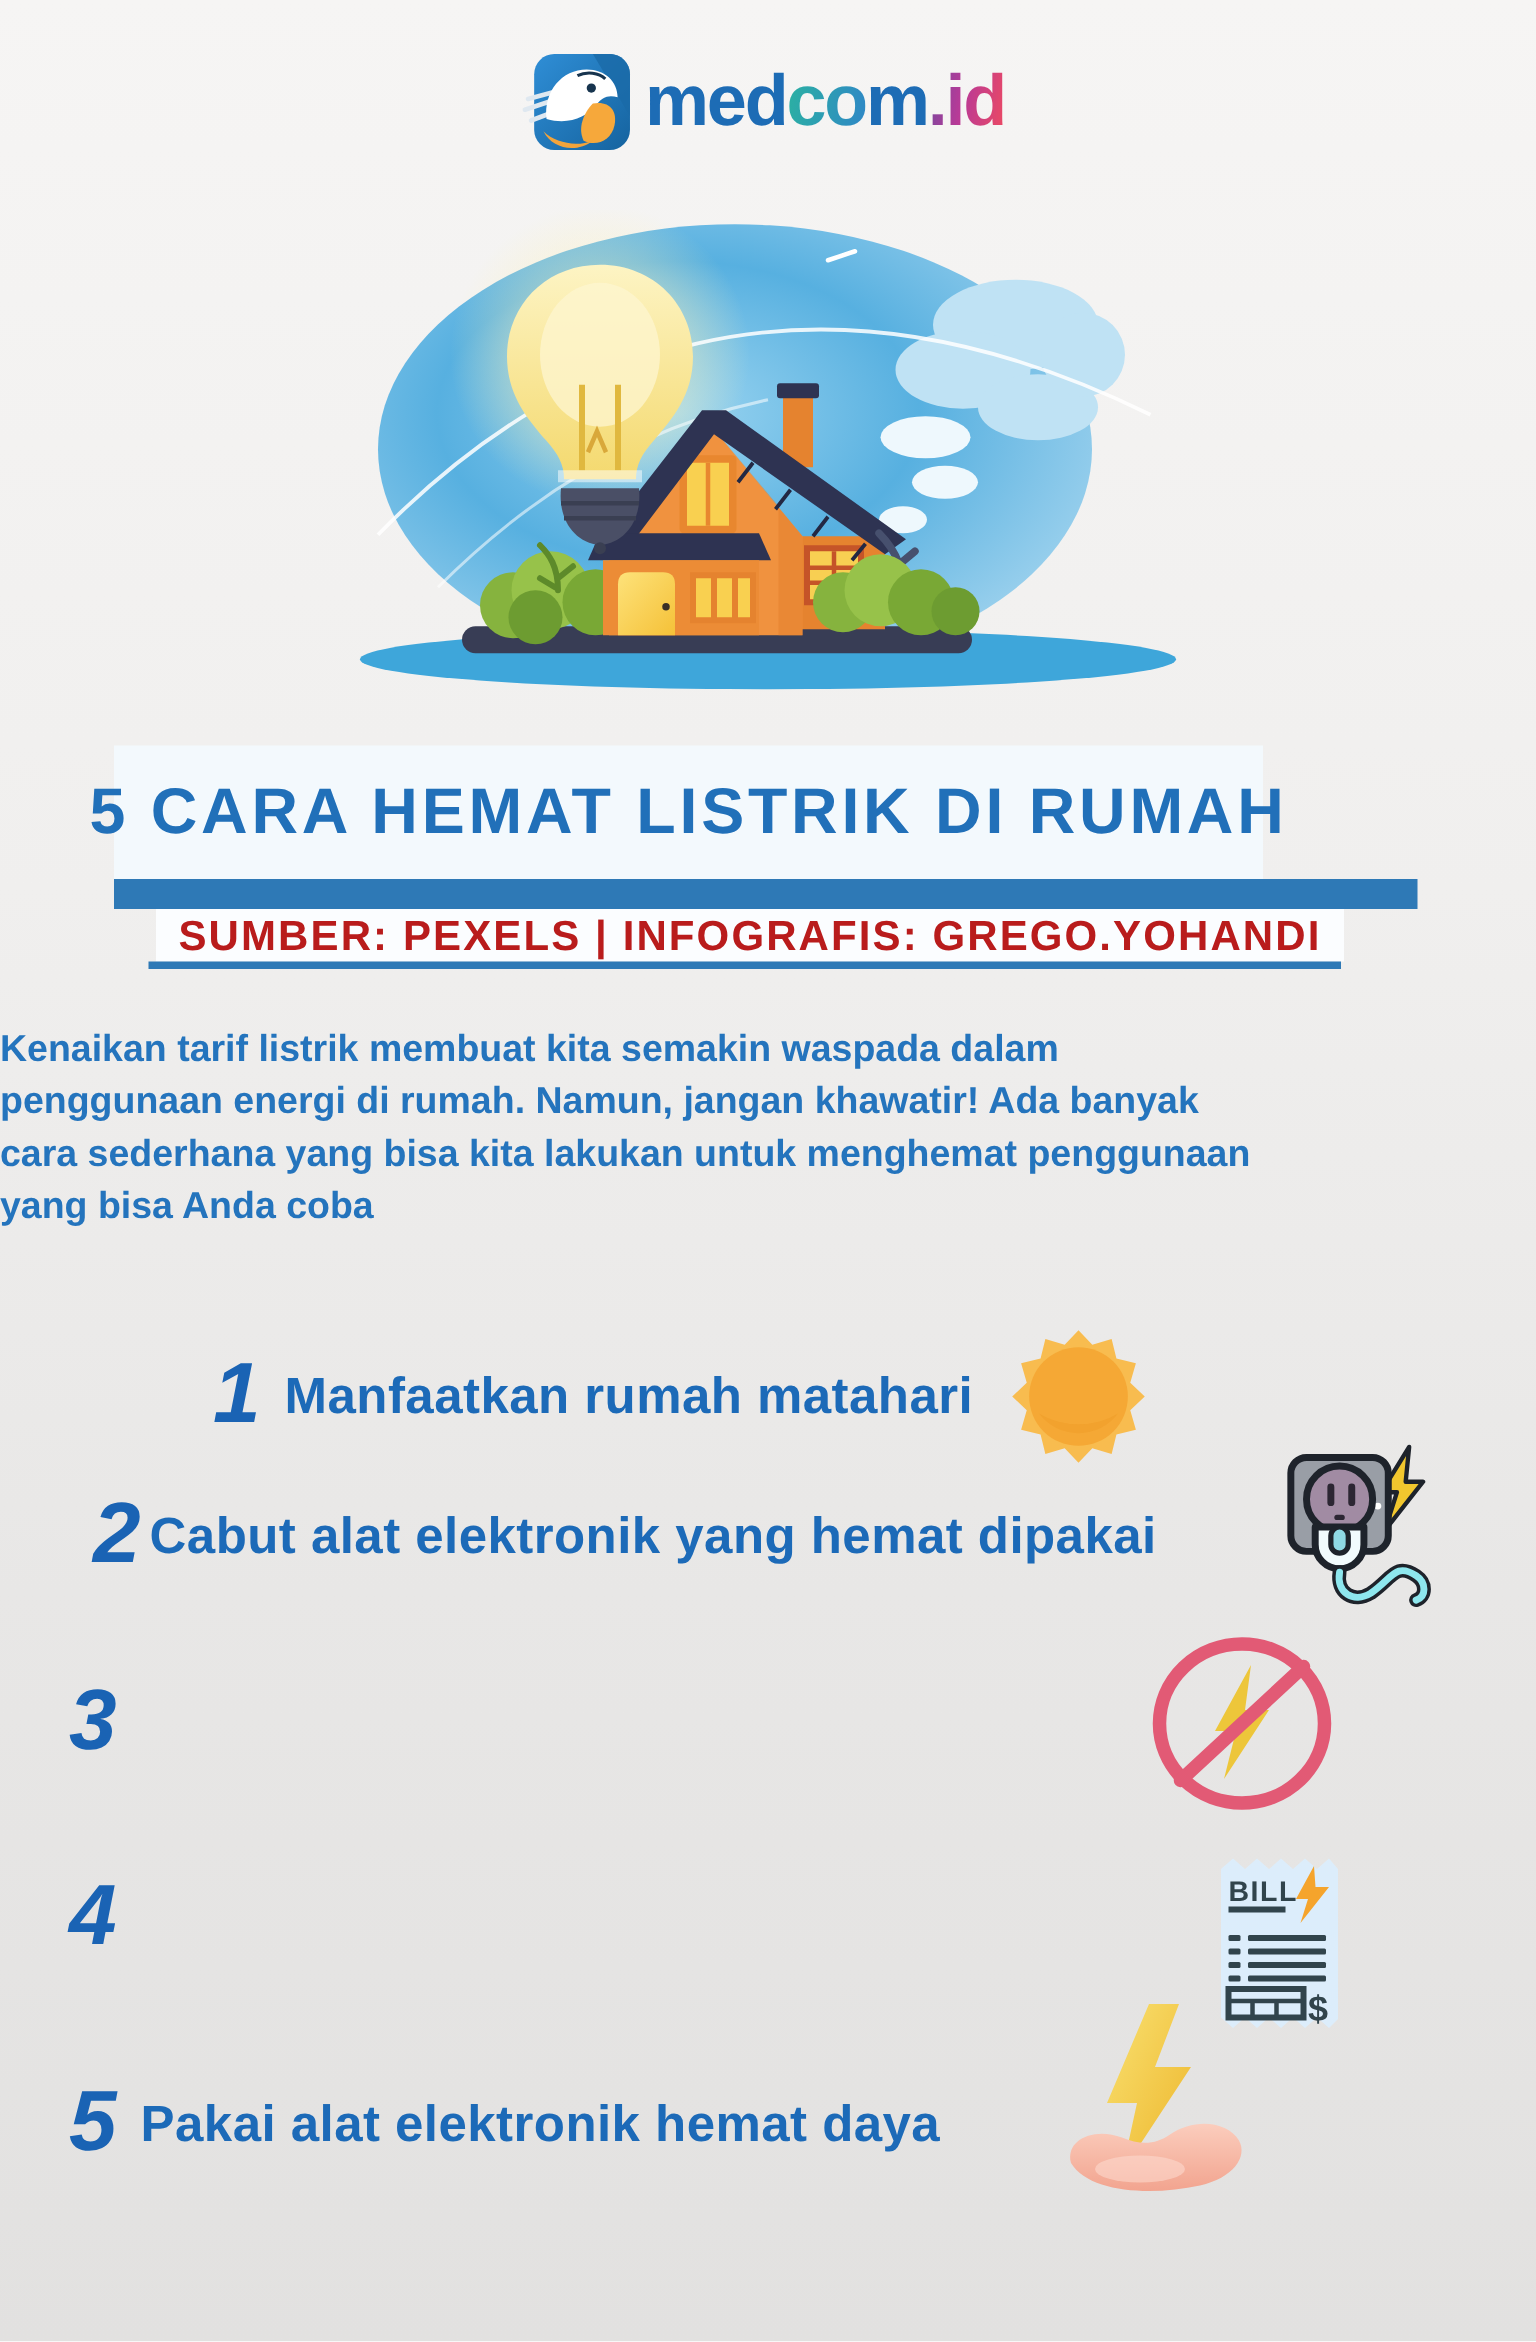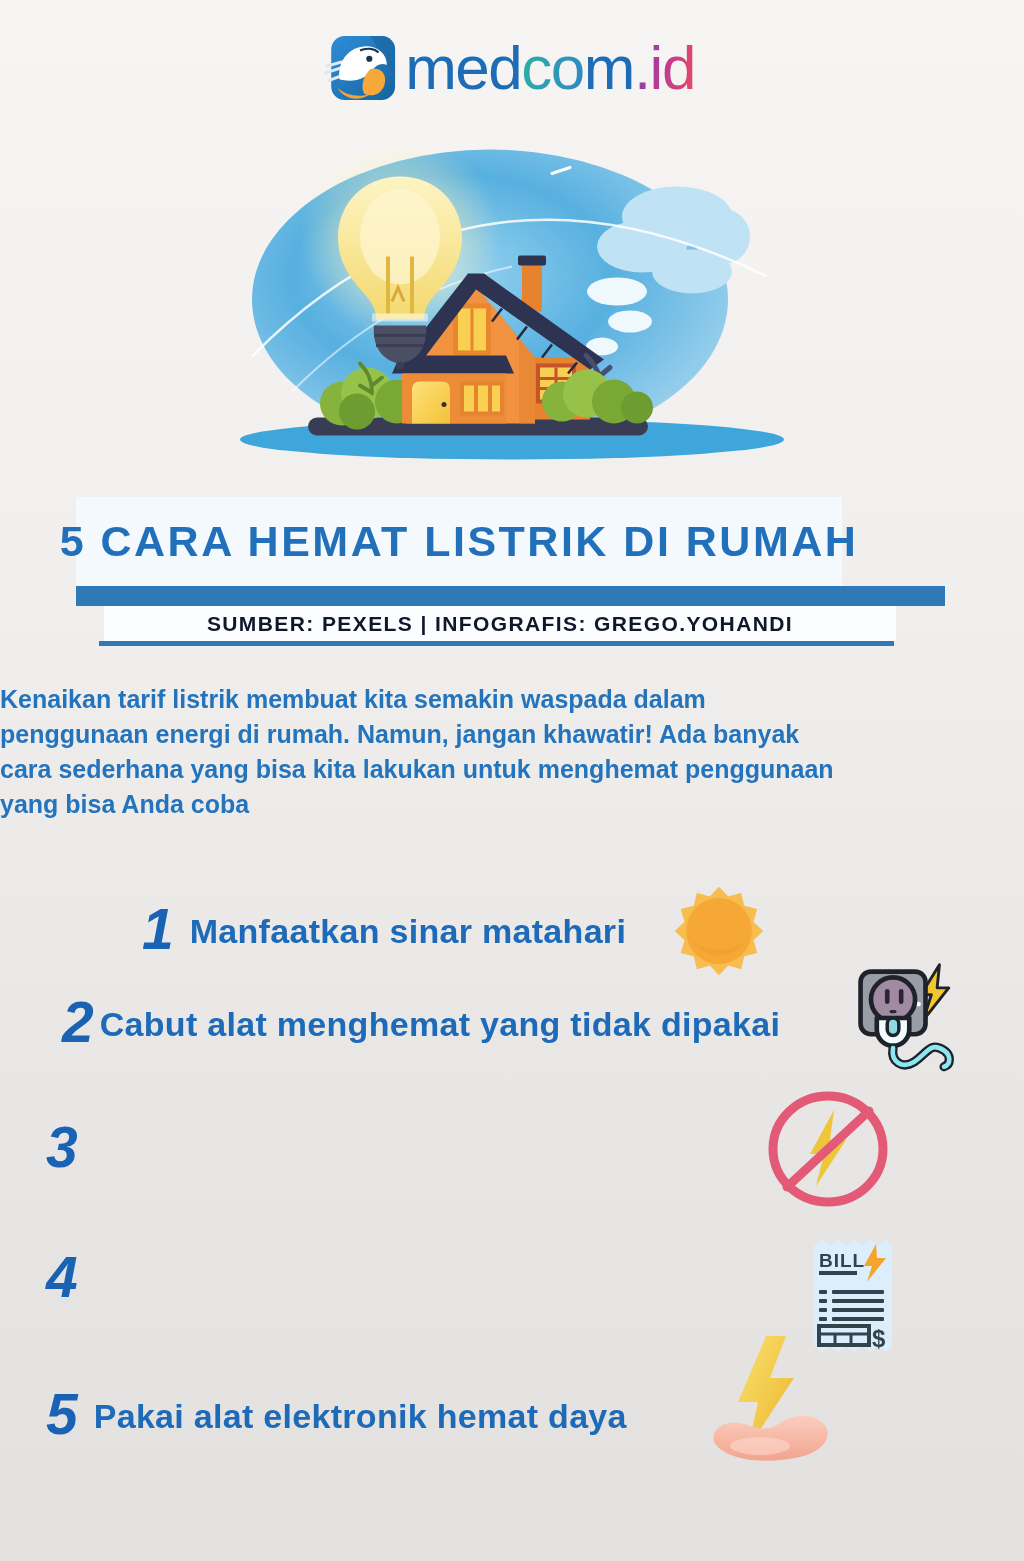--- a/index.html
+++ b/index.html
@@ -6,36 +6,36 @@
   html,body { width:1024px; }
   body { font-family:"Liberation Sans", sans-serif; }
   #page {
     position:relative; width:1024px; height:1561px; overflow:hidden;
     background:linear-gradient(180deg,#f6f5f4 0%,#f0efee 38%,#e8e7e6 68%,#e2e1e0 100%);
   }
   
   .logo { position:absolute; top:34px; left:50%; transform:translateX(-50%);
           display:flex; align-items:center; gap:8px; }
   .logo-mark { width:68px; height:68px; overflow:visible; }
-  .wordmark { font-size:62px; font-weight:normal; letter-spacing:-1.5px; line-height:68px; white-space:nowrap; }
+  .wordmark { font-size:48px; font-weight:bold; letter-spacing:-1.5px; line-height:68px; white-space:nowrap; }
   .w-blue { color:#1d6cb5; }
   .g-co { background:linear-gradient(100deg,#2bb3a0 0%,#2f86c7 100%);
           -webkit-background-clip:text; background-clip:text; color:transparent; }
   .g-id { background:linear-gradient(100deg,#6f4aa0 0%,#b93a97 45%,#ee4a60 100%);
           -webkit-background-clip:text; background-clip:text; color:transparent; }
   
   .hero { position:absolute; left:222px; top:140px; width:580px; height:328px; }
   
   .title-panel { position:absolute; left:76px; top:497px; width:766px; height:89px;
                  background:#f3f9fd; display:flex; align-items:center; justify-content:center; }
   .title-text { font-size:43px; font-weight:bold; letter-spacing:2.5px; color:#2170b9; white-space:nowrap; }
   .bar-thick { position:absolute; left:76px; top:586px; width:869px; height:20px; background:#2e79b6; }
   .source-strip { position:absolute; left:104px; top:606px; width:792px; height:35px;
                   background:#fbfdff; display:flex; align-items:center; justify-content:center; }
-  .source-text { font-size:21px; font-weight:bold; letter-spacing:1.4px; color:#0f172a; white-space:nowrap; }
+  .source-text { font-size:28px; font-weight:bold; letter-spacing:1.4px; color:#b91c1c; white-space:nowrap; }
   .bar-thin { position:absolute; left:99px; top:641px; width:795px; height:5px; background:#2e79b6; }
   
   .intro { position:absolute; left:0; top:682px; width:1024px; 
            color:#2474bd; font-size:25px; font-weight:bold; line-height:35px; }
   
   .tip { position:absolute; display:flex; align-items:center; }
   .tip .num { font-style:italic; font-weight:bold; font-size:57px; color:#1a63b4; line-height:1; }
   .tip .label { font-weight:bold; font-size:34px; color:#1c6ab8; letter-spacing:.3px;
                 white-space:nowrap; padding-top:4px; }
   .tip1 { left:142px; top:893px; height:72px; gap:16px; }
@@ -184,25 +184,25 @@
 
   <div class="intro">
     <div>Kenaikan tarif listrik membuat kita semakin waspada dalam</div>
     <div>penggunaan energi di rumah. Namun, jangan khawatir! Ada banyak</div>
     <div>cara sederhana yang bisa kita lakukan untuk menghemat penggunaan</div>
     <div>yang bisa Anda coba</div>
   </div>
 
   <div class="tip tip1">
     <span class="num">1</span>
-    <span class="label">Manfaatkan sinar matahari</span>
+    <span class="label">Manfaatkan rumah matahari</span>
   </div>
   <div class="tip tip2">
     <span class="num">2</span>
-    <span class="label">Cabut alat menghemat yang tidak dipakai</span>
+    <span class="label">Cabut alat elektronik yang hemat dipakai</span>
   </div>
   <div class="tip tip3">
     <span class="num">3</span>
   </div>
   <div class="tip tip4">
     <span class="num">4</span>
   </div>
   <div class="tip tip5">
     <span class="num">5</span>
     <span class="label">Pakai alat elektronik hemat daya</span>

